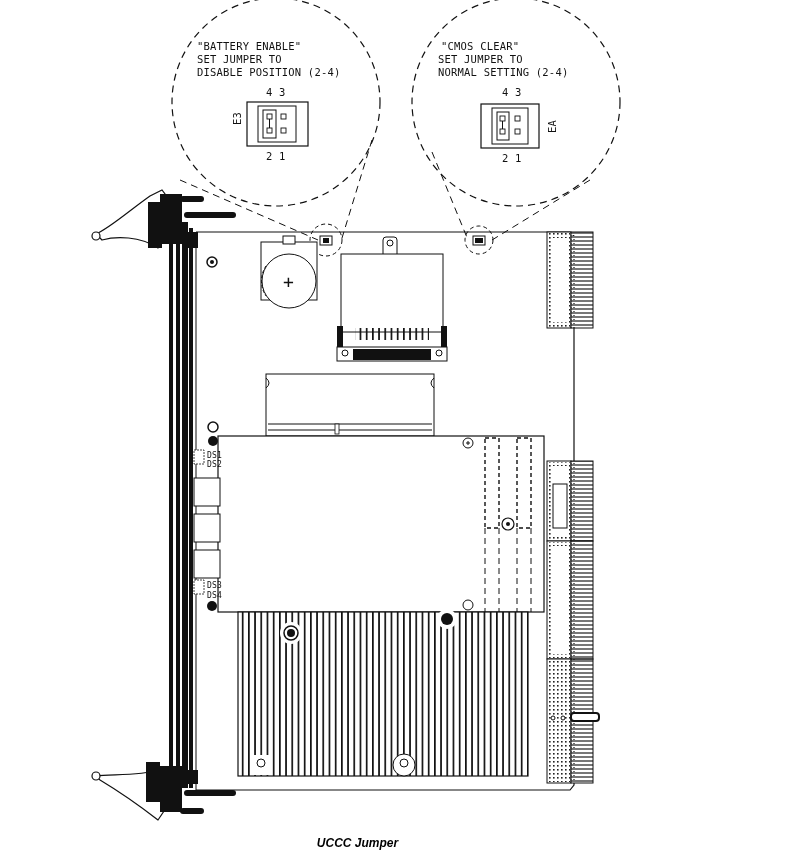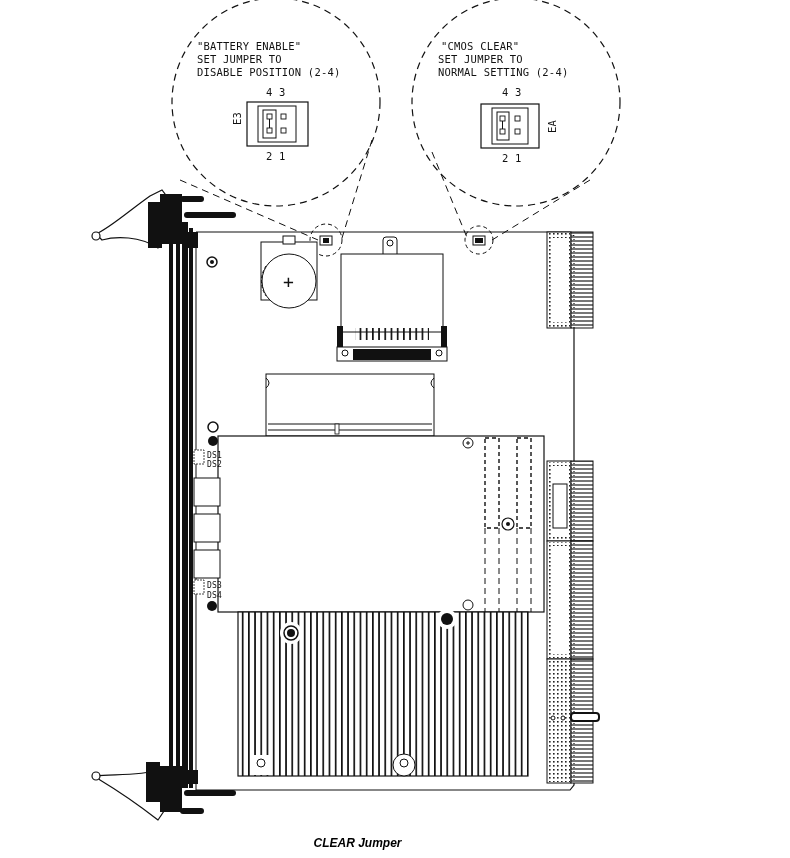--- a/index.html
+++ b/index.html
@@ -216,13 +216,13 @@
   <g>
     <rect x="547" y="659" width="24" height="124" fill="#fff" stroke="#111" stroke-width="1"></rect>
     <rect x="548" y="660" width="22" height="122" fill="url(#dots)"></rect>
     <circle cx="553" cy="718" r="2" fill="#fff" stroke="#111"></circle>
     <circle cx="563" cy="718" r="2" fill="#fff" stroke="#111"></circle>
     <rect x="571" y="659" width="22" height="124" fill="url(#pins)" stroke="#111" stroke-width="1"></rect>
     <rect x="571" y="713" width="28" height="8" rx="3" fill="#fff" stroke="#111" stroke-width="2"></rect>
   </g>
 </svg>
 
-<div class="caption">CLEAR Jumper</div>
+<div class="caption">UCCC Jumper</div>
 
 </body></html>

